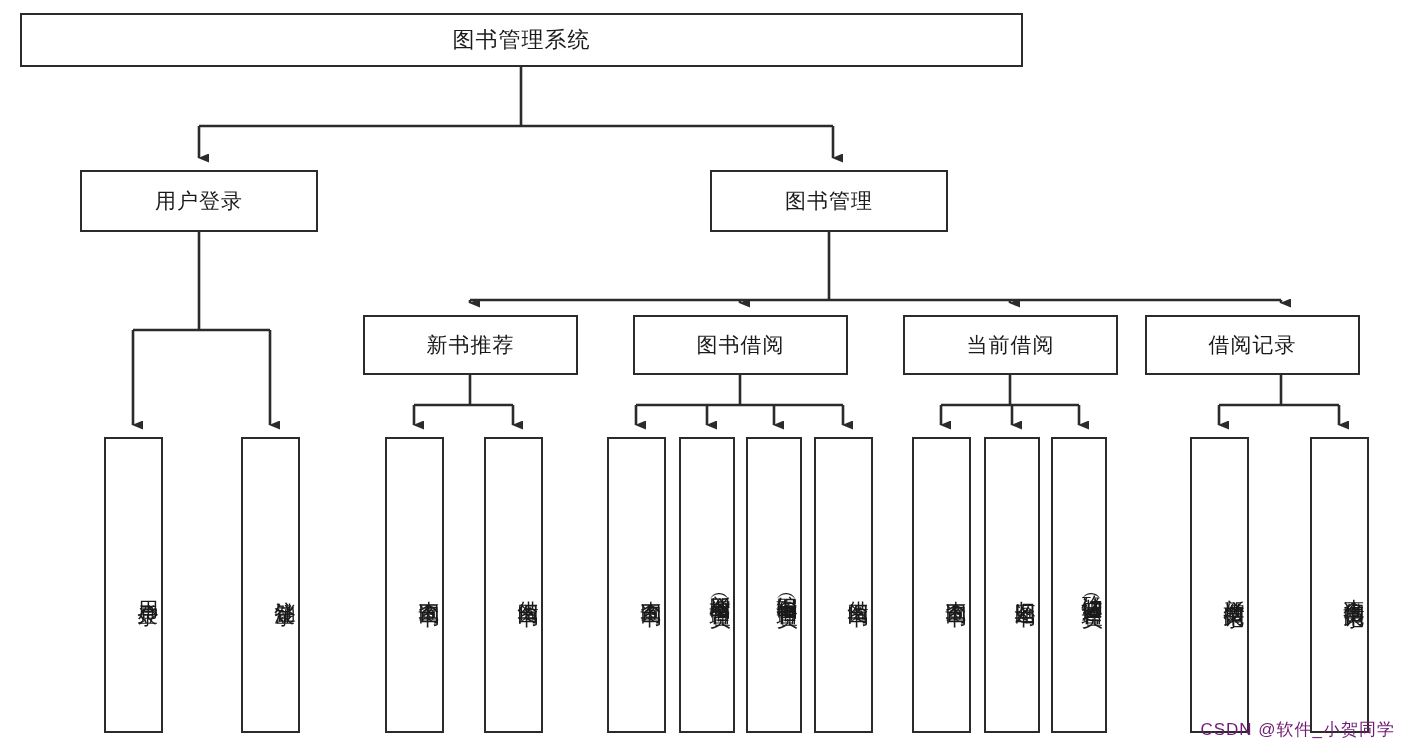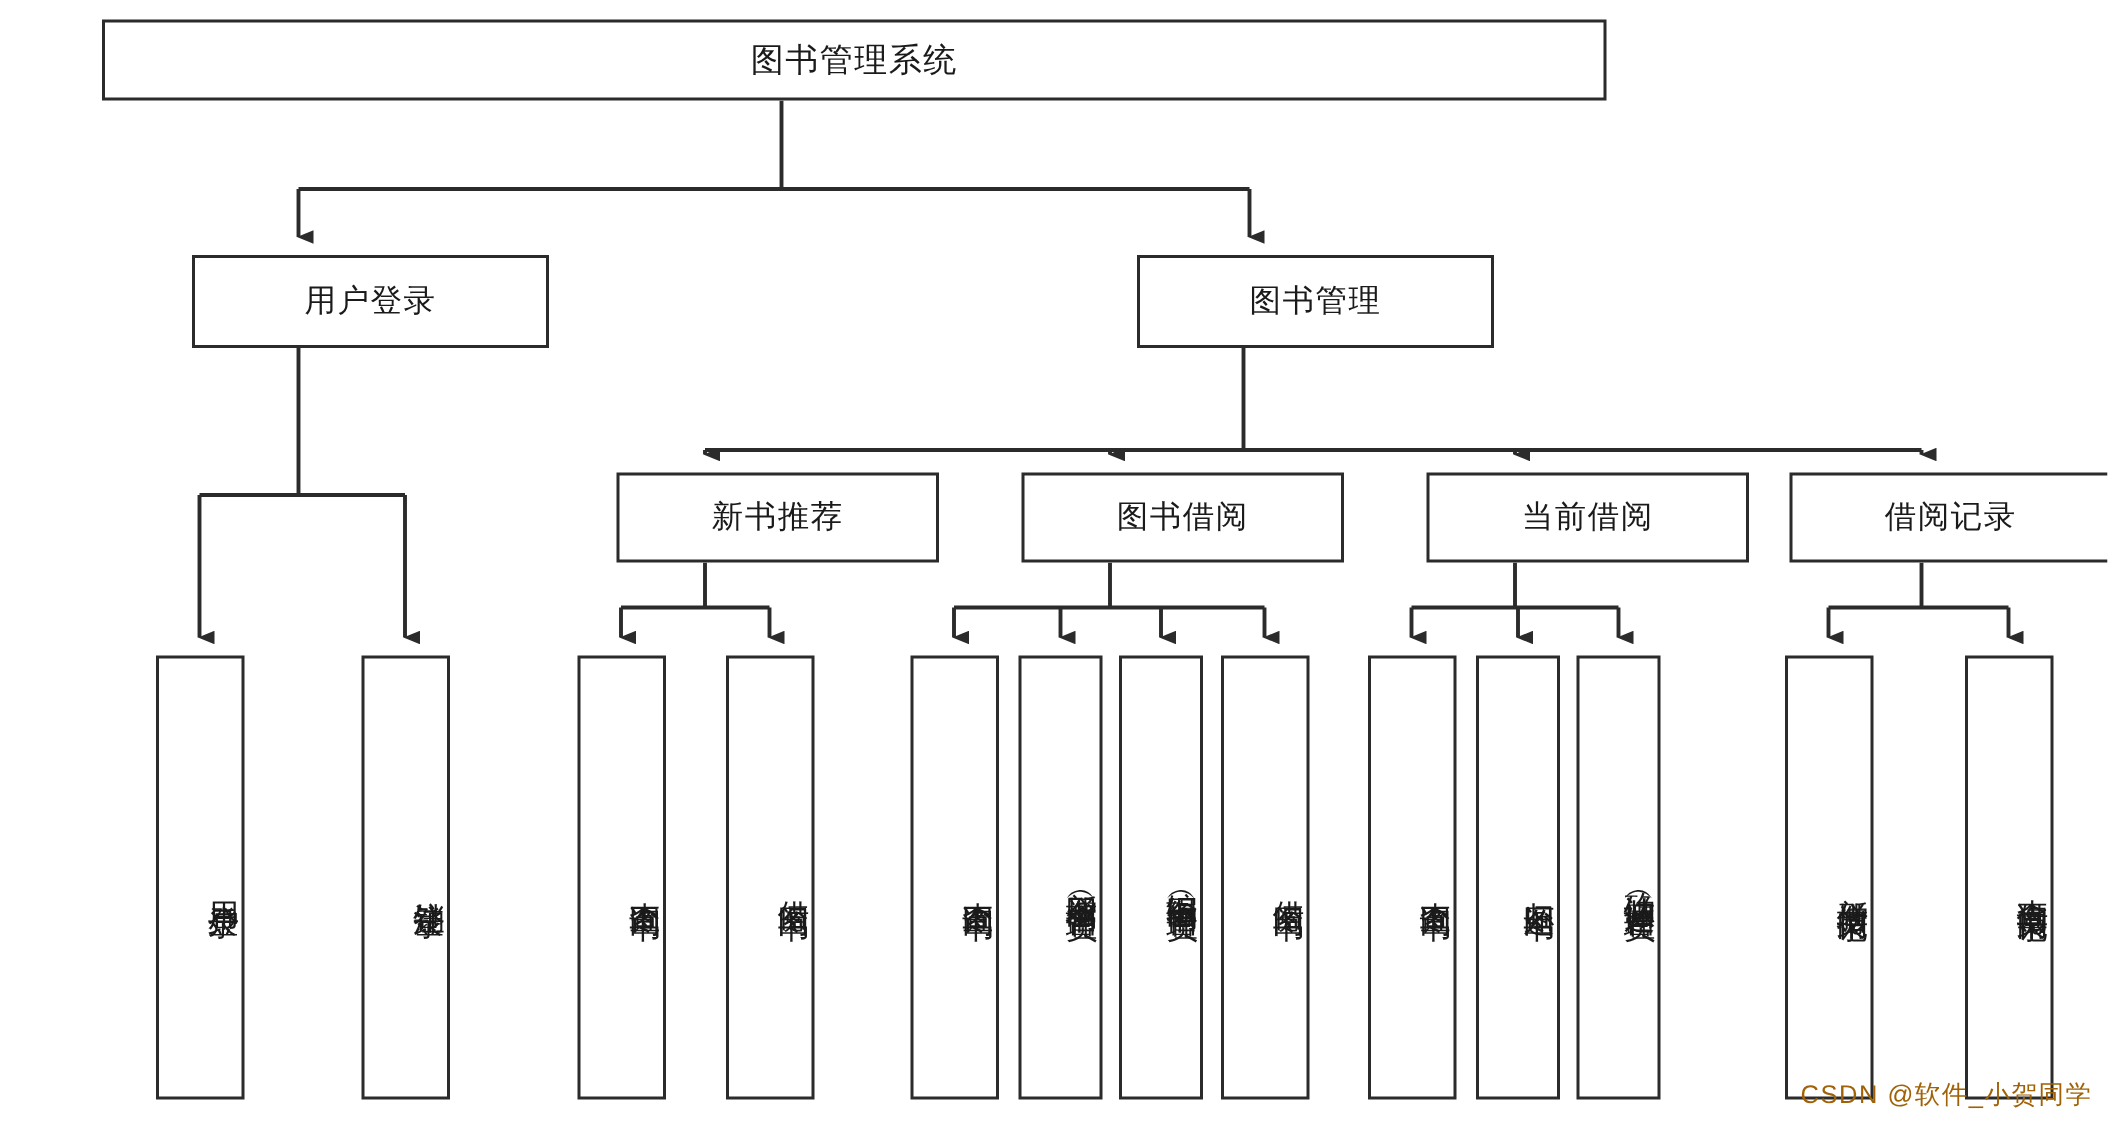--- a/index.html
+++ b/index.html
@@ -33,21 +33,20 @@
     border: 2px solid #2b2b2b;
     display: flex;
     align-items: center;
     justify-content: center;
     color: #1a1a1a;
   }
   .node.horizontal {
     font-size: 21px;
     letter-spacing: 1px;
     line-height: 1.1;
-    margin-left: 48px;
   }
   .node.vertical {
     writing-mode: vertical-rl;
     text-orientation: upright;
     align-items: flex-start;
     justify-content: center;
     font-size: 21px;
     line-height: 1.22;
     letter-spacing: 2px;
     padding-top: 6px;
@@ -57,21 +56,21 @@
     padding-top: 4px;
   }
   #root-node {
     font-size: 22px;
   }
   #watermark {
     position: absolute;
     right: 10px;
     bottom: 6px;
     font-size: 17px;
-    color: #a16207;
+    color: #701a75;
     letter-spacing: 1px;
     white-space: nowrap;
     user-select: none;
   }
 </style>
 </head>
 <body>
 
 <div id="diagram-canvas">
 

